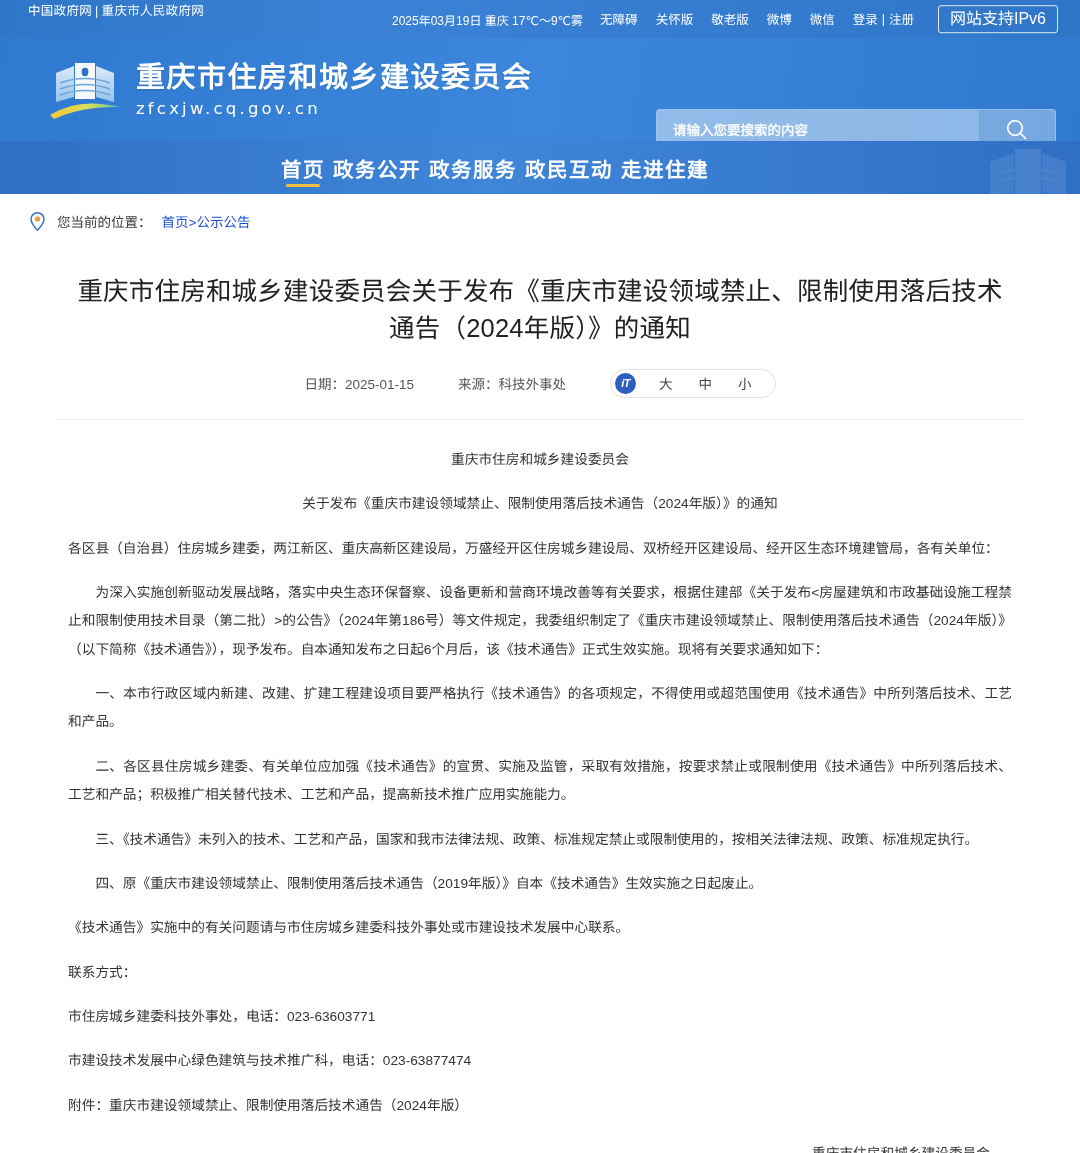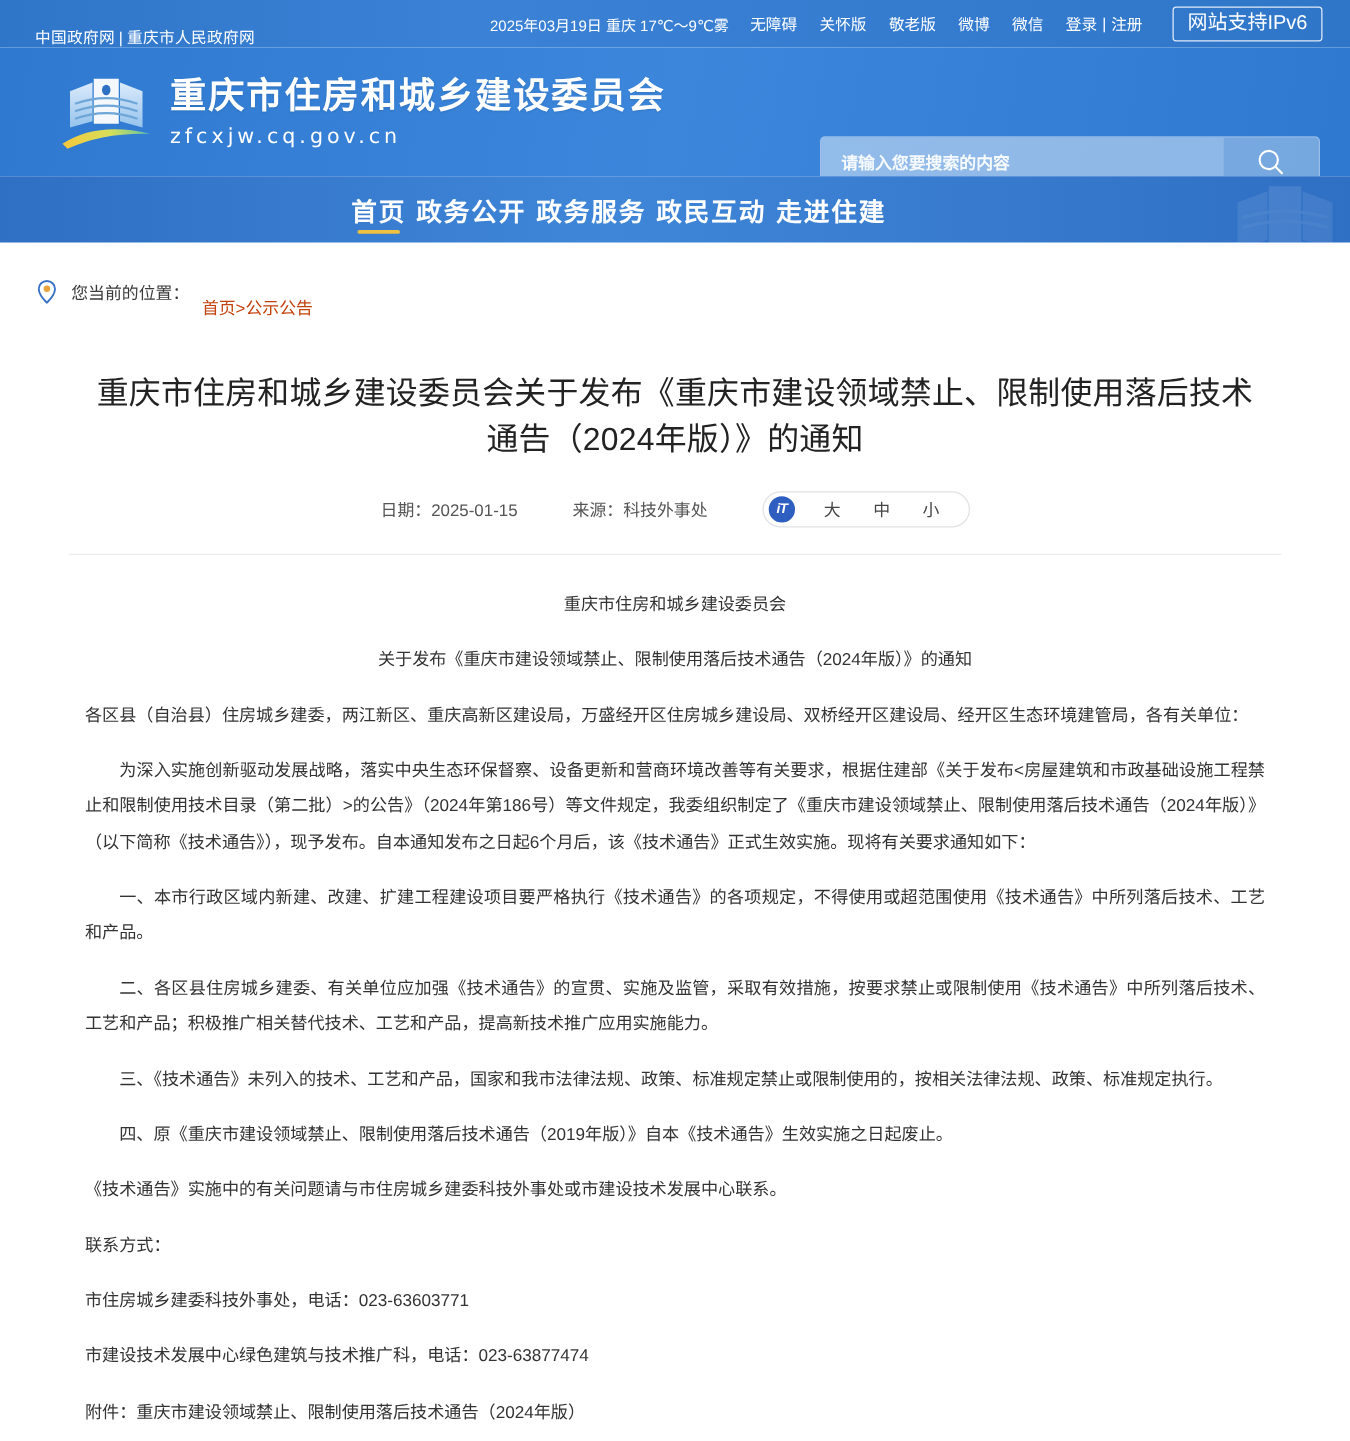--- a/index.html
+++ b/index.html
@@ -11,21 +11,21 @@
     font-family: "Liberation Sans", "DejaVu Sans", sans-serif;
     background: #ffffff;
     color: #333;
   }
 
   
   .topbar {
     height: 38px;
     background: linear-gradient(90deg, #2f76c9 0%, #3b82d6 35%, #2f76c9 100%);
     display: flex;
-    align-items: flex-end;
+    align-items: flex-start;
     color: #ffffff;
     font-size: 12.5px;
     position: relative;
   }
   .topbar-left {
     margin-left: 28px;
     white-space: nowrap;
     letter-spacing: .3px;
   }
   .topbar-left .divider { margin: 0 3px; }
@@ -182,21 +182,21 @@
   
   .breadcrumb {
     display: flex;
     align-items: center;
     padding: 17px 0 14px 30px;
     font-size: 13.5px;
     color: #4a4a4a;
   }
   .breadcrumb .pin { margin-right: 12px; display: flex; }
   .breadcrumb .bc-label { color: #3a3a3a; }
-  .breadcrumb .bc-path { margin-left: 10px; color: #c2410c; margin-top: 24px; }
+  .breadcrumb .bc-path { margin-left: 10px; color: #1d4ed8; }
 
   
   .article {
     padding: 0 55px;
   }
   .article-title {
     font-size: 25.5px;
     line-height: 1.45;
     text-align: center;
     color: #222222;

